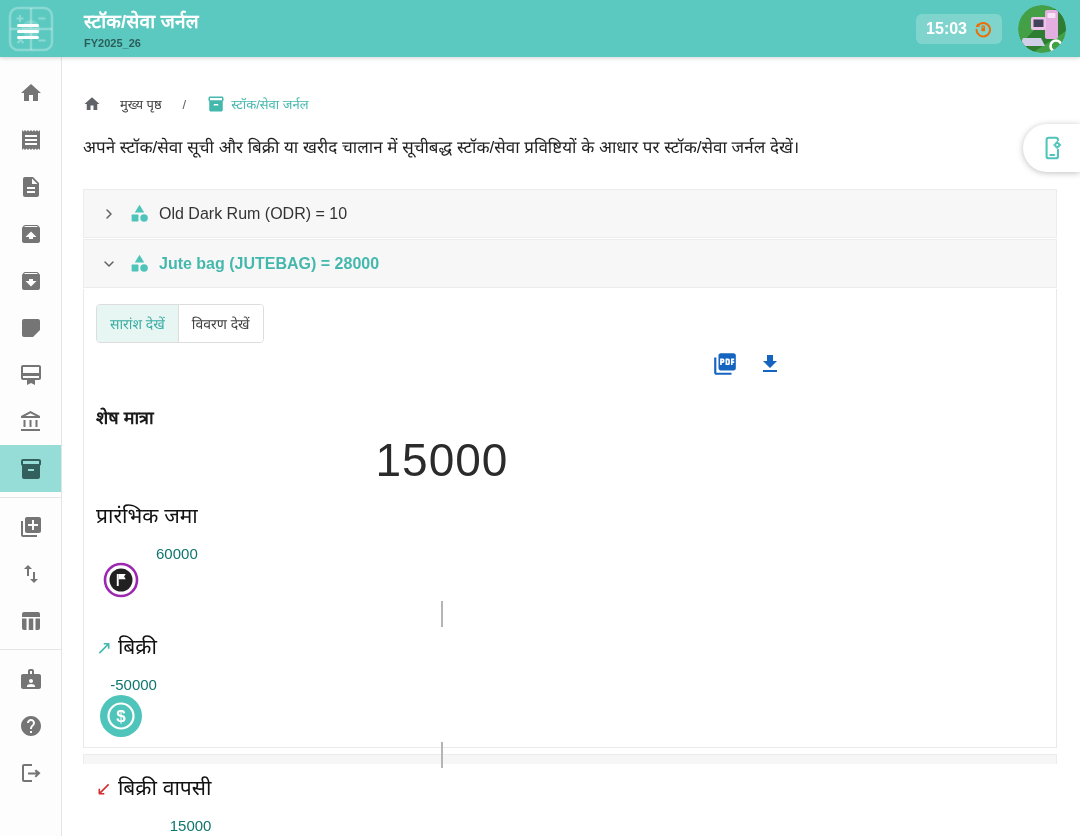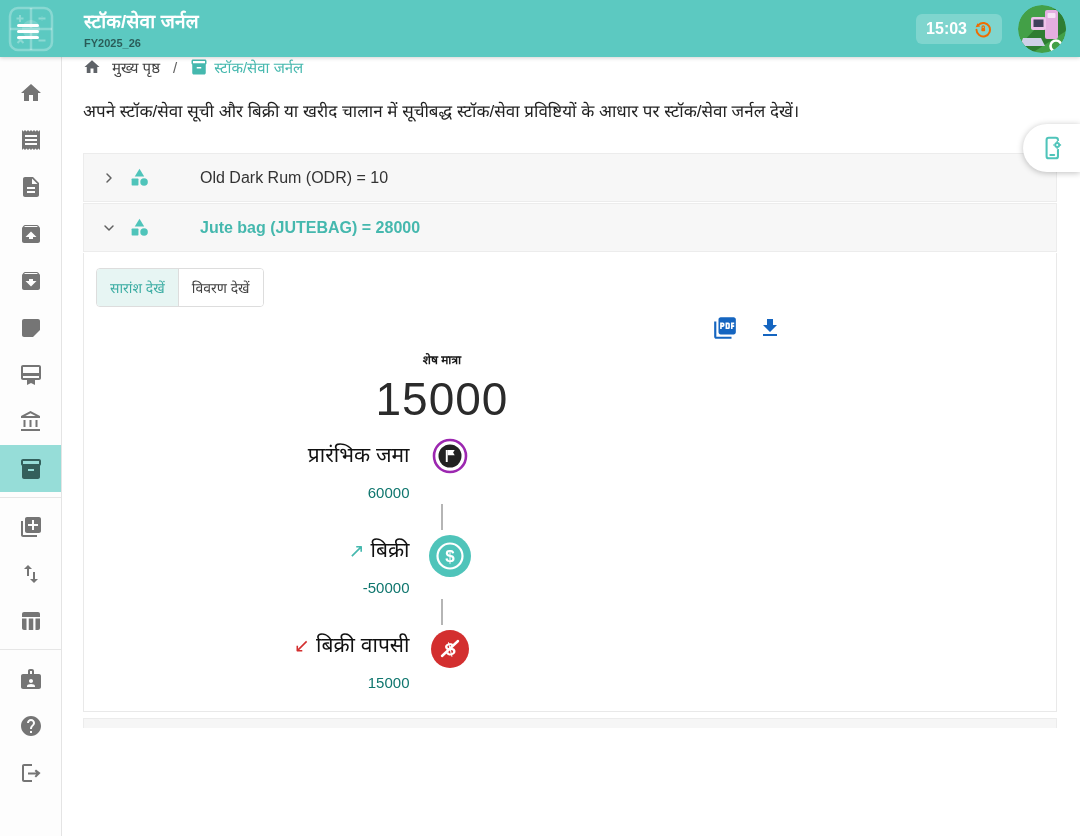--- a/index.html
+++ b/index.html
@@ -29,57 +29,57 @@
   .sb-item { height:47px; display:flex; align-items:center; justify-content:center; cursor:pointer; }
   .sb-item svg { fill:#757575; }
   .sb-item.active { background:#96ddd8; }
   .sb-item.active svg { fill:#33605c; }
   .sb-div { height:1px; background:#e6e6e6; margin:5px 0; }
 
   
   .main { position:absolute; top:57px; left:62px; right:0; bottom:0; background:#fff;
     padding:0 23px 0 21px; }
 
-  .breadcrumb { display:flex; align-items:center; gap:11px;
-    font-size:15px; color:#424242; }
+  .breadcrumb { margin-top:38px; display:flex; align-items:center; gap:19px;
+    font-size:13px; color:#424242; }
   .crumb-link { cursor:pointer; }
   .crumb-sep { color:#616161; margin:0 2px; }
   .crumb-current { color:#45b8ae; cursor:pointer; display:flex; align-items:center; gap:6px; }
 
   .desc { margin-top:22px; font-size:17px; color:#1f1f1f; }
 
   .search-wrap { margin-top:36px; position:relative; }
   .search-input { width:100%; border:none; border-bottom:1px solid #9e9e9e; background:transparent;
     font-size:15px; color:#333; padding:6px 26px 9px 0; outline:none;
     font-family:"Liberation Sans","DejaVu Sans",sans-serif; }
   .search-input::placeholder { color:#8a8a8a; opacity:1; }
   .search-caret { position:absolute; right:2px; bottom:10px; cursor:pointer; }
 
   .records { margin-top:31px; }
   .rec-row { height:49px; background:#f7f7f7; border:1px solid #ececec; display:flex;
     align-items:center; gap:9px; padding:0 14px; cursor:pointer; margin-bottom:1px; }
-  .rec-label { font-size:16px; color:#333;margin-left:41px; }
+  .rec-label { font-size:16px; color:#333; }
   .rec-row.expanded .rec-label { color:#45b8ae; font-weight:bold; }
   .chev { display:flex; align-items:center; justify-content:center; width:22px; }
 
   .panel { background:#fff; border:1px solid #e9e9e9; border-top:none; height:459px;
     padding:15px 0 8px 12px; }
   .tabs { display:inline-flex; border:1px solid #ddd; border-radius:4px; overflow:hidden; }
   .tab { padding:9px 13px; font-size:14px; cursor:pointer; background:#fff; color:#424242; }
   .tab.active { background:#e7f5f3; color:#3aaca2; border-right:1px solid #ddd; }
 
   .widget { width:692px; margin-top:4px; }
   .actions { display:flex; justify-content:flex-end; align-items:center; gap:20px;
     padding-right:6px; height:34px; }
   .action-btn { cursor:pointer; display:flex; align-items:center; }
 
-  .bal-label { text-align:center; font-size:12px; font-weight:bold; color:#1a1a1a; margin-top:6px; }
+  .bal-label { font-size:18px; font-weight:bold; color:#1a1a1a; margin-top:24px; }
   .bal-value { text-align:center; font-size:46px; color:#2b2b2b; letter-spacing:1px; margin:4px 0 12px; }
 
-  .trow { display:flex; align-items:flex-start; }
+  .trow { display:flex; align-items:flex-start;flex-direction:column; }
   .tlabel { flex:1; text-align:right; padding-right:15px; padding-top:2px; }
   .tlabel .lbl { font-size:21px; color:#111; }
   .tlabel .val { font-size:15px; color:#0f766e; margin-top:16px; }
   .ticon { width:50px; display:flex; justify-content:center; }
   .tspace { flex:1; }
   .tconnect { display:flex; }
   .tconnect .mid { width:50px; display:flex; justify-content:center; }
   .cline { width:2px; height:26px; background:#b5b5b5; margin:3px 0; }
   .arrow-up { color:#45b8ae; font-size:19px; margin-right:6px; }
   .arrow-down { color:#d32f2f; font-size:19px; margin-right:6px; }

